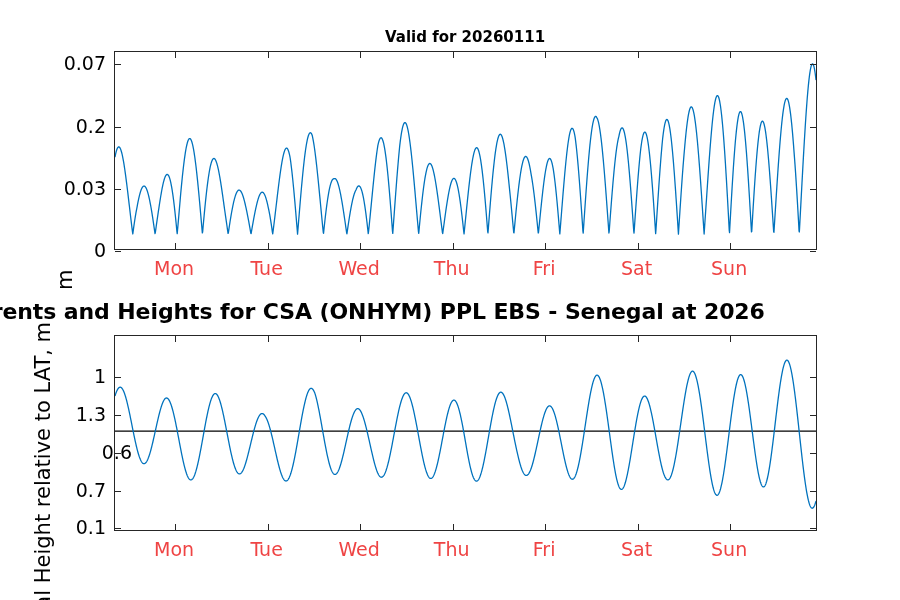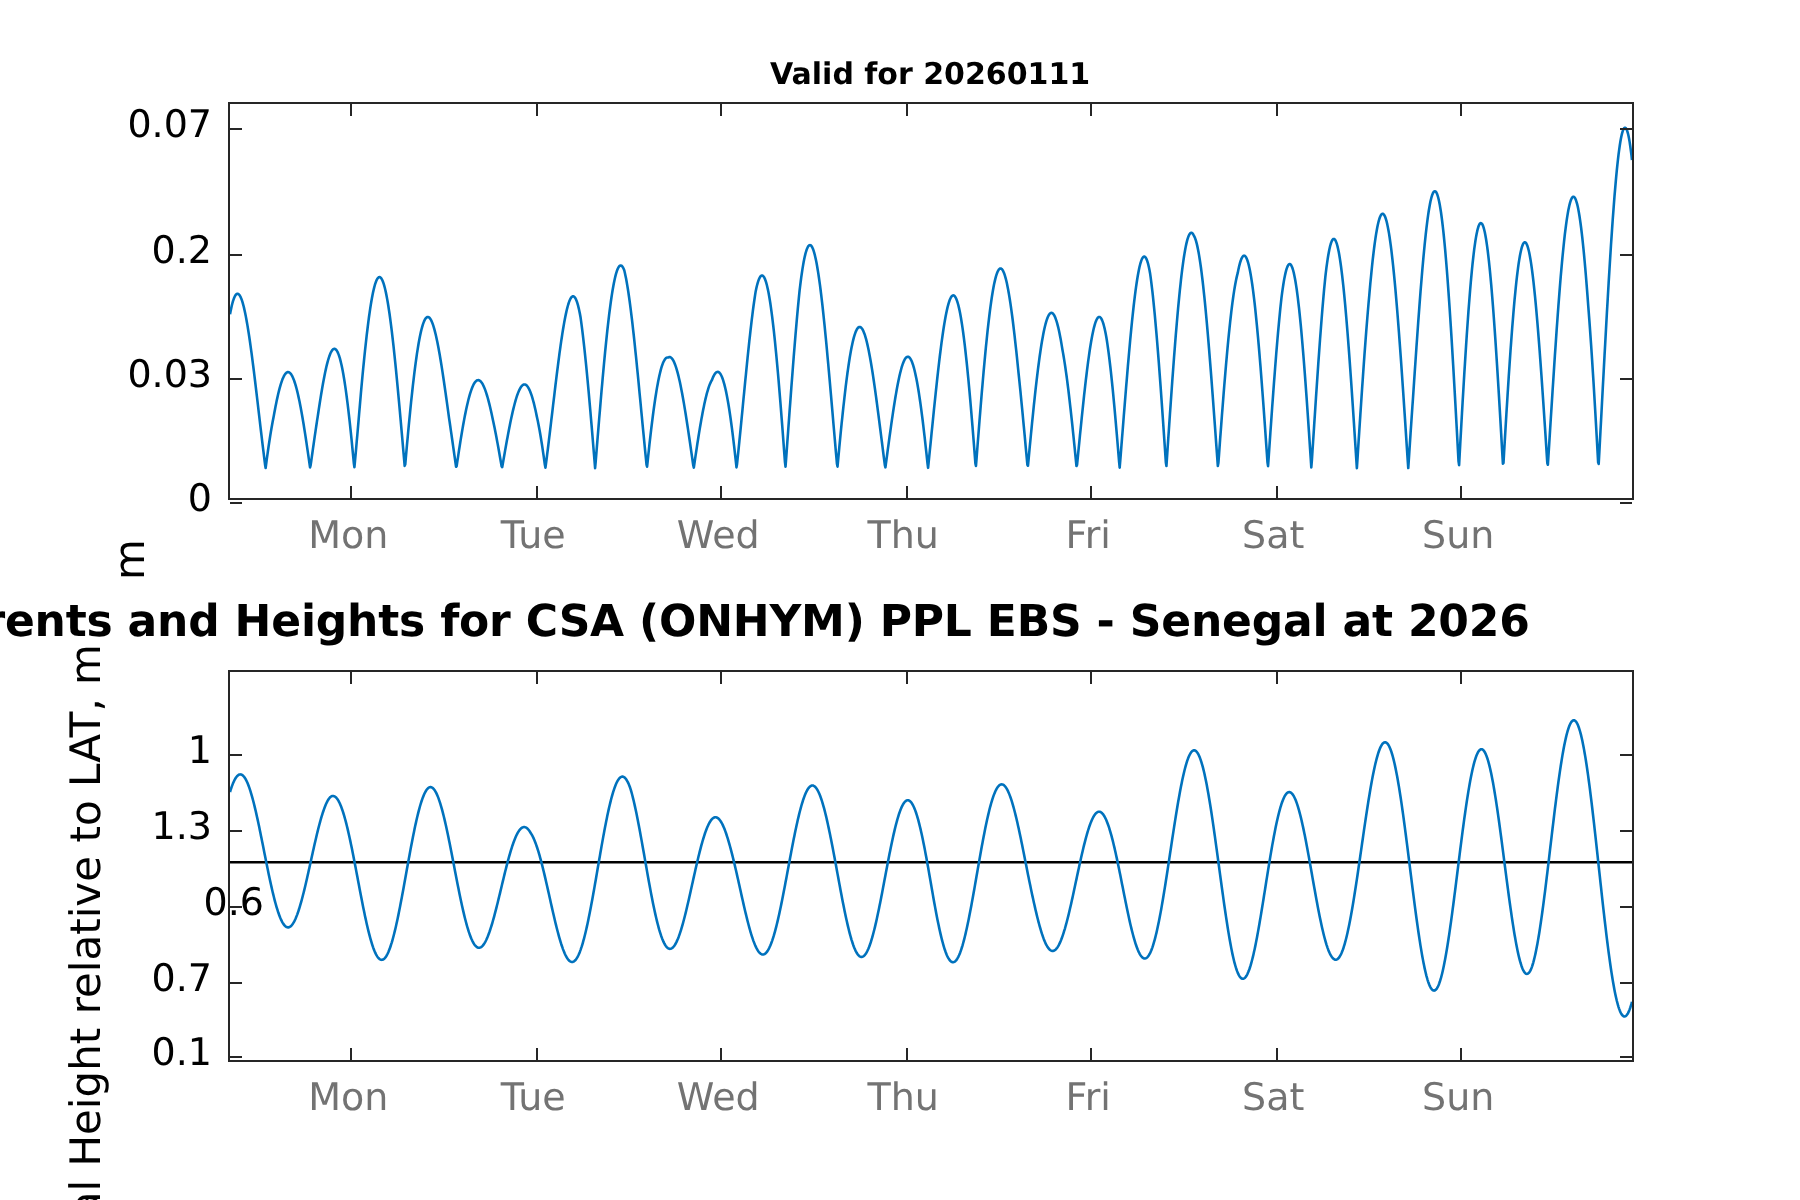--- a/index.html
+++ b/index.html
@@ -49,21 +49,21 @@
   .tick-x.top { top: 0; }
   .tick-y { height: 1px; width: 6px; }
   .tick-y.left { left: 0; }
   .tick-y.right { right: 0; }
 
   
   .xticklabel {
     position: absolute;
     font-size: 19px;
     line-height: 19px;
-    color: #737373;
+    color: #ef4444;
     text-align: center;
     transform: translateX(-50%);
     white-space: nowrap;
   }
   .yticklabel {
     position: absolute;
     font-size: 19px;
     line-height: 19px;
     color: #000;
     text-align: right;

